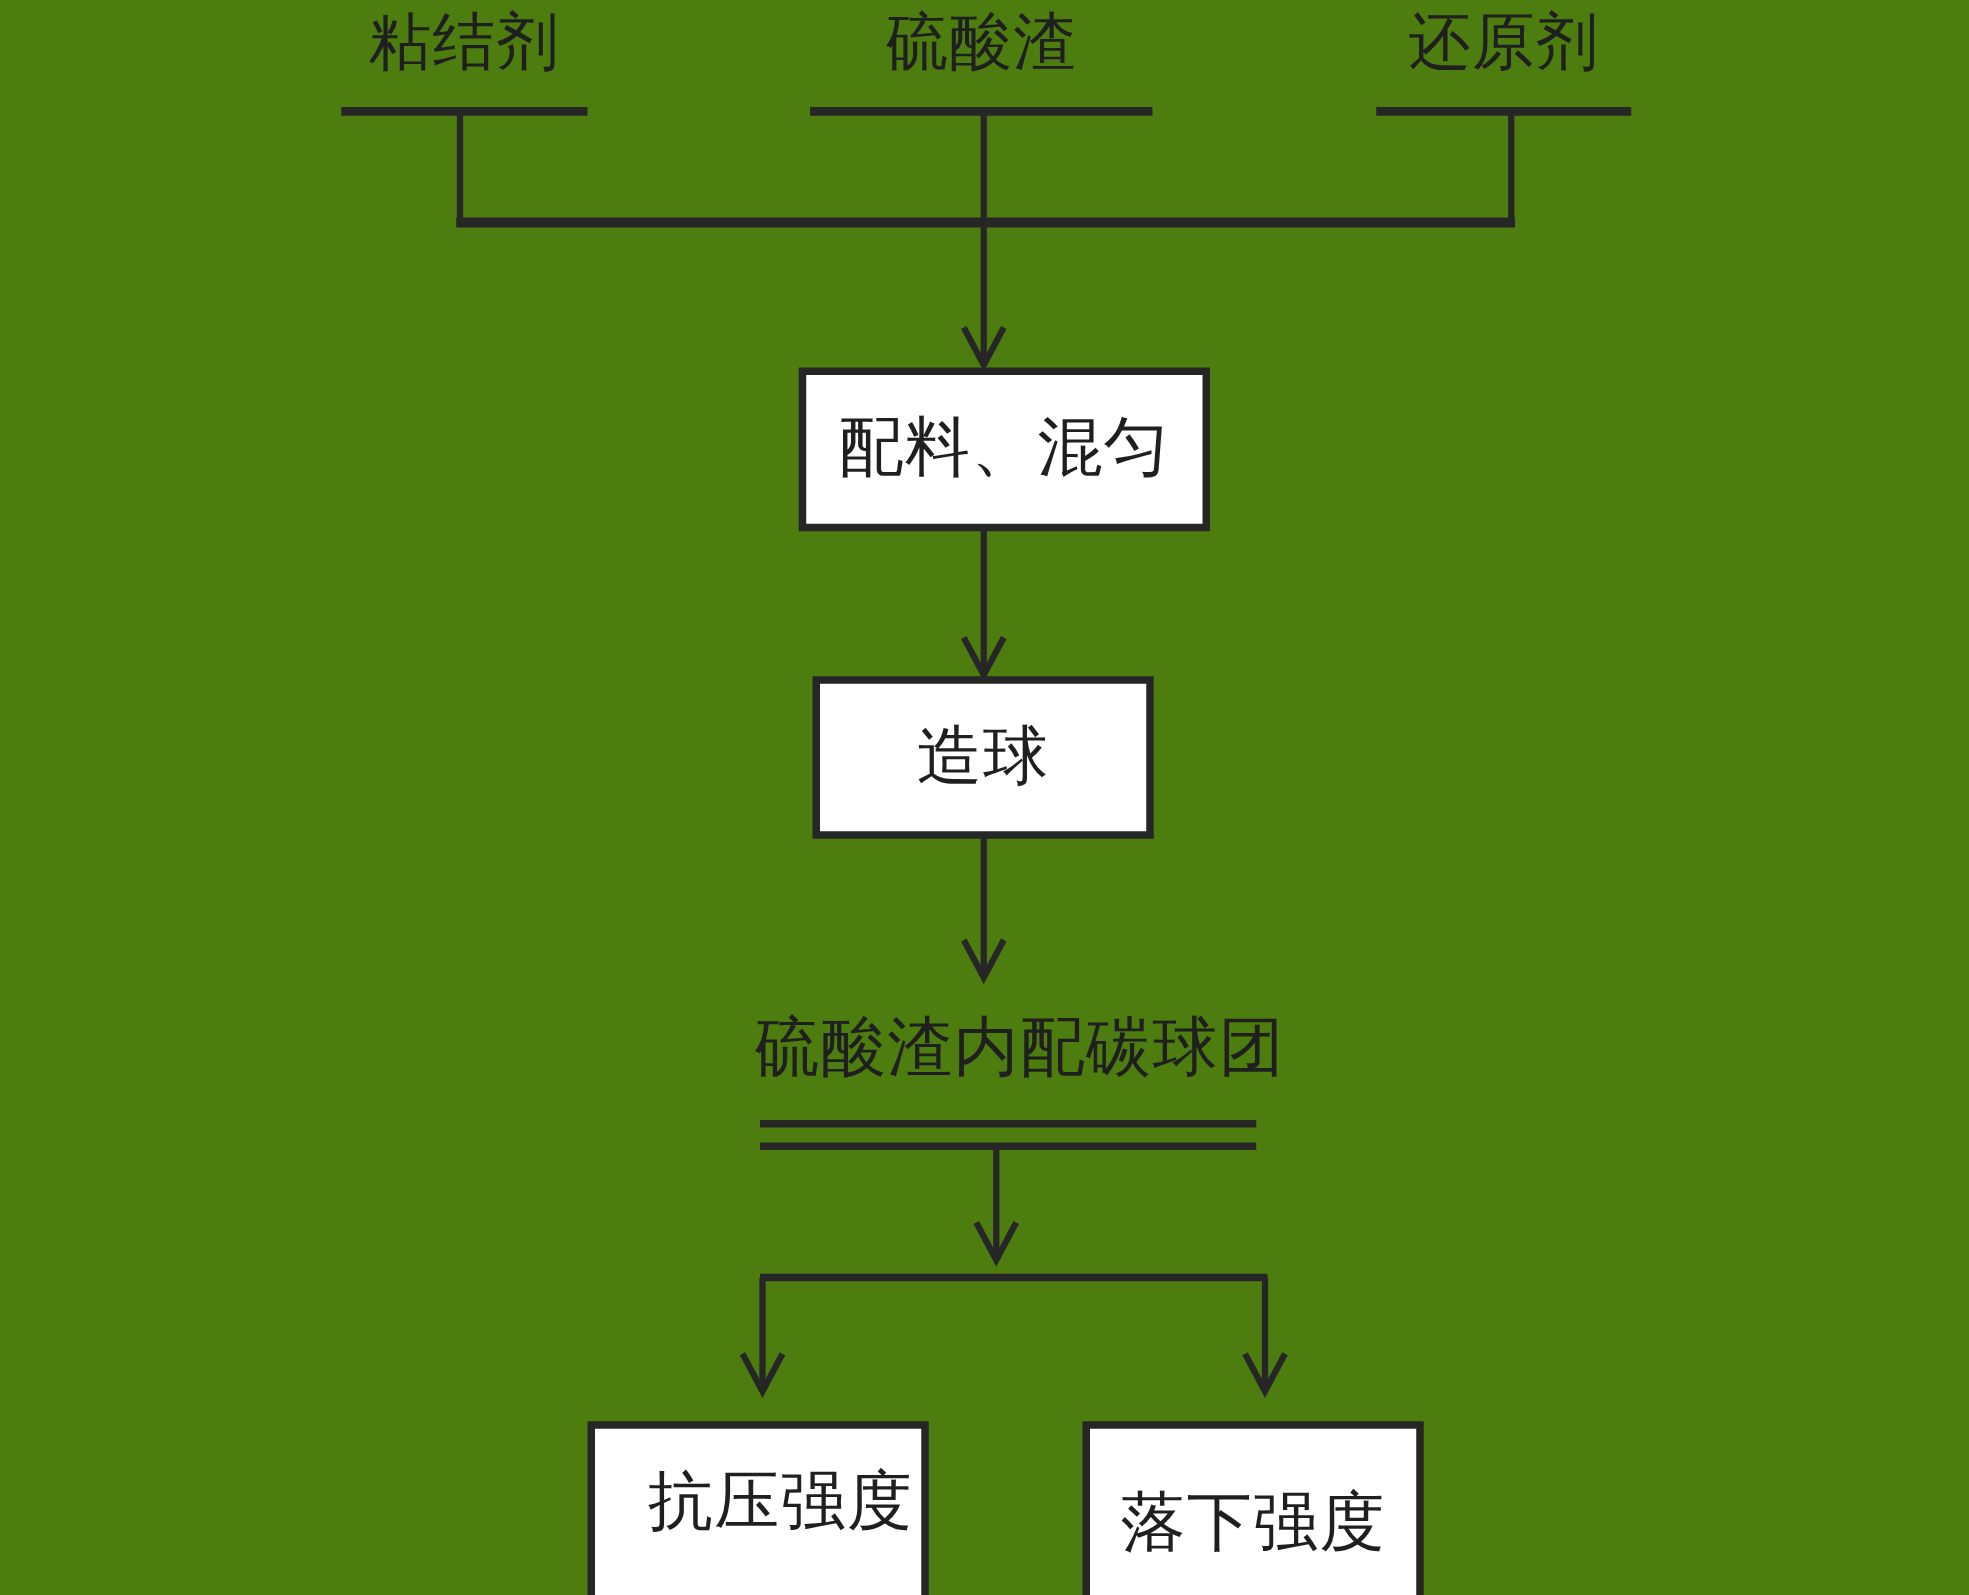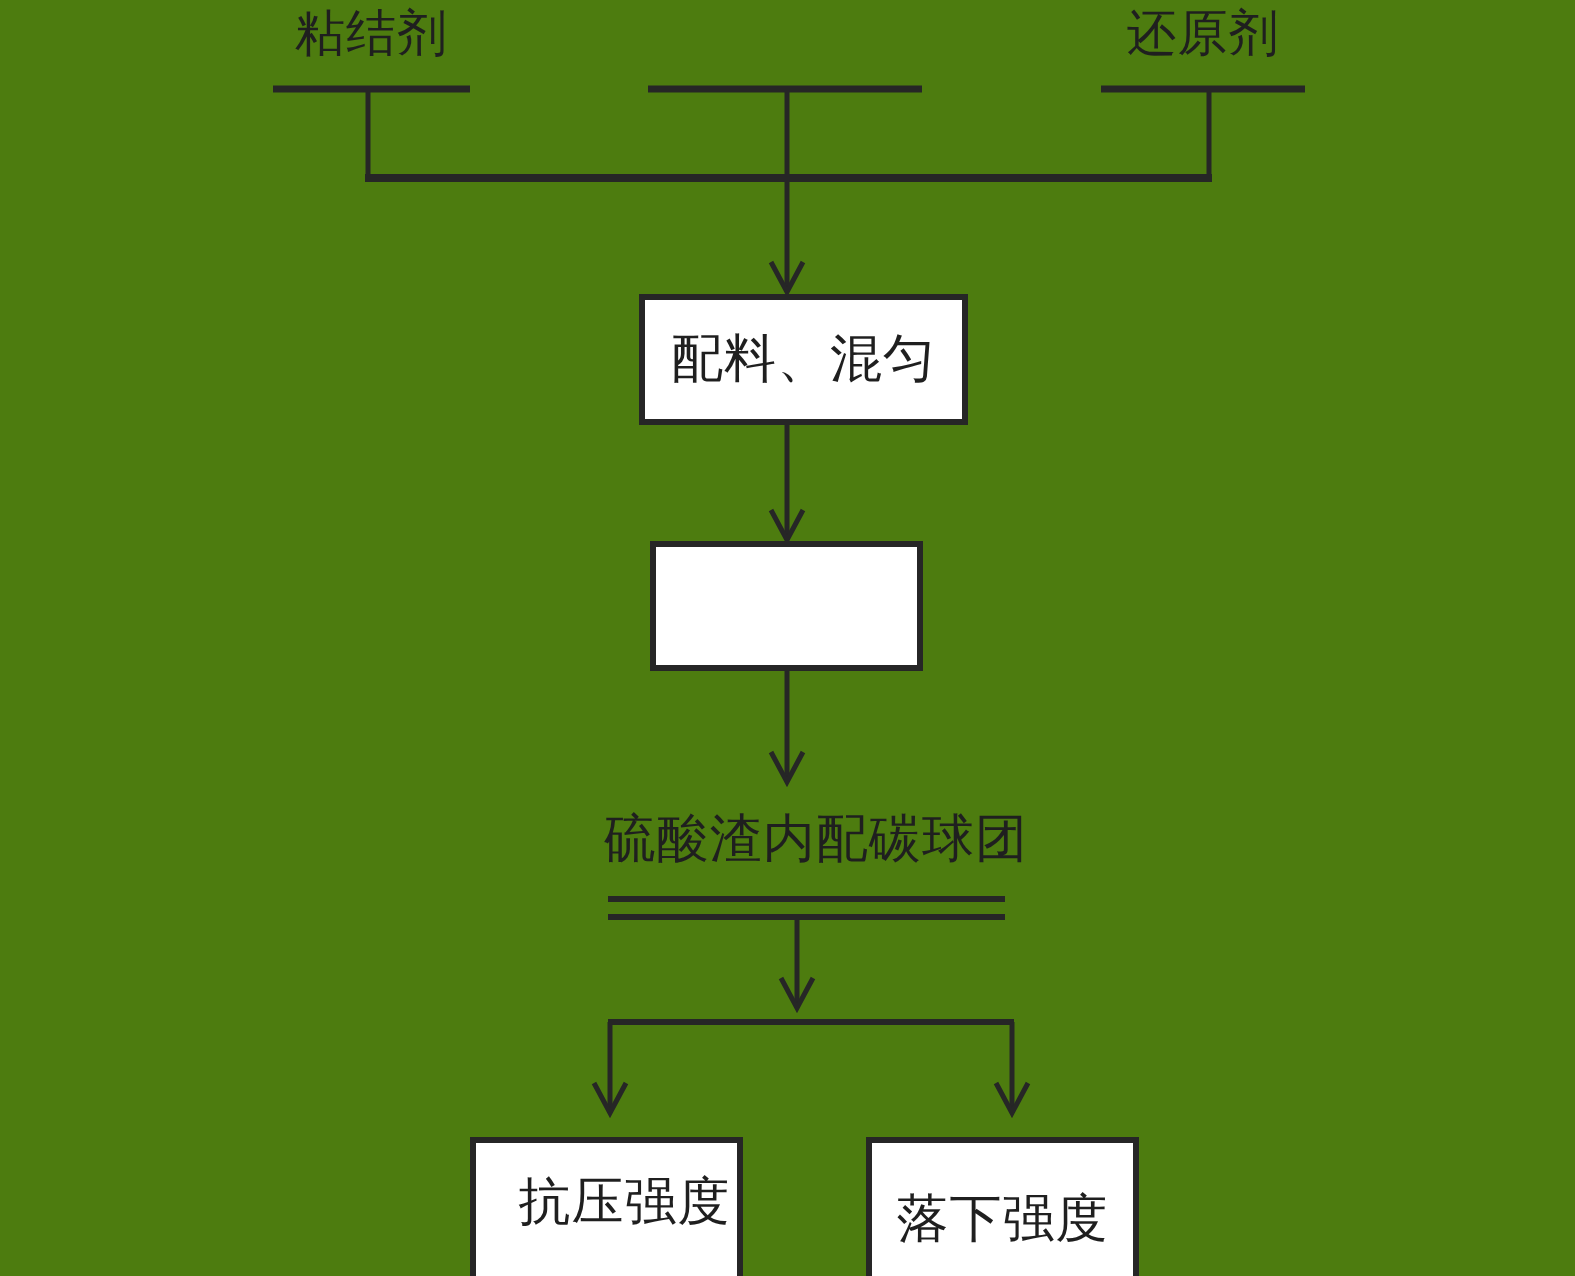--- a/index.html
+++ b/index.html
@@ -87,21 +87,23 @@
 
       <line x1="1012" y1="1022" x2="1012" y2="1113" stroke-width="5"></line>
       <polyline points="996,1083 1012,1113 1028,1083" stroke-width="5"></polyline>
 
       <rect x="473" y="1140" width="267" height="150" stroke-width="6" fill="#ffffff"></rect>
       <rect x="869" y="1140" width="267" height="150" stroke-width="6" fill="#ffffff"></rect>
     </g>
   </svg>
 
   <div class="node-label input-label" style="left:273px; top:8px; width:197px;">粘结剂</div>
+  <div class="node-label input-label" style="left:648px; top:8px; width:274px;">硫酸渣</div>
   <div class="node-label box-label" style="left:642px; top:332px; width:323px;">配料、混匀</div>
 
   <div class="node-label input-label" style="left:1101px; top:8px; width:204px;">还原剂</div>
+  <div class="node-label box-label" style="left:653px; top:579px; width:267px;">造球</div>
   <div class="node-label plain-label" style="left:568px; top:812px; width:460px;text-align:right;">硫酸渣内配碳球团</div>
 
   <div class="node-label box-label" style="left:491px; top:1175px; width:267px;">抗压强度</div>
   <div class="node-label box-label" style="left:869px; top:1192px; width:267px;">落下强度</div>
 
 </div>
 
 </body></html>

